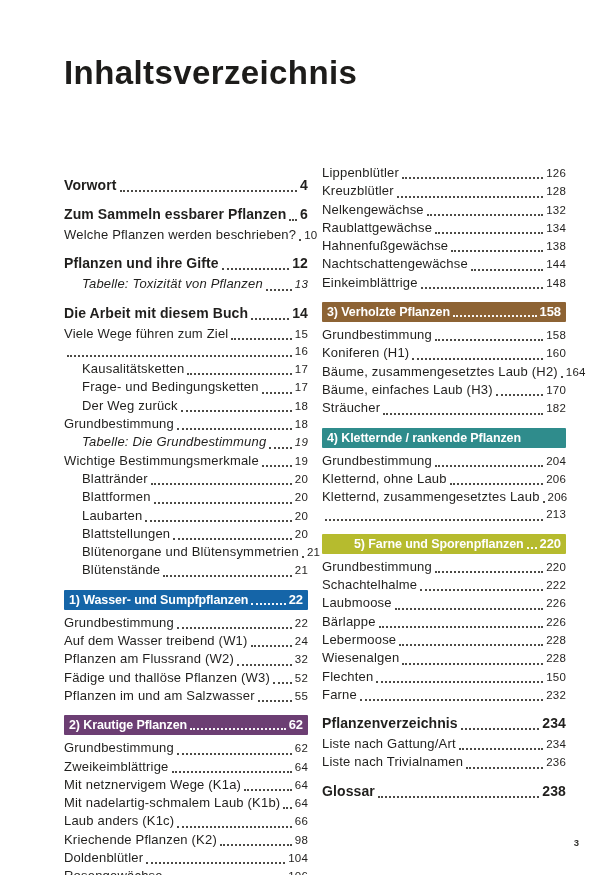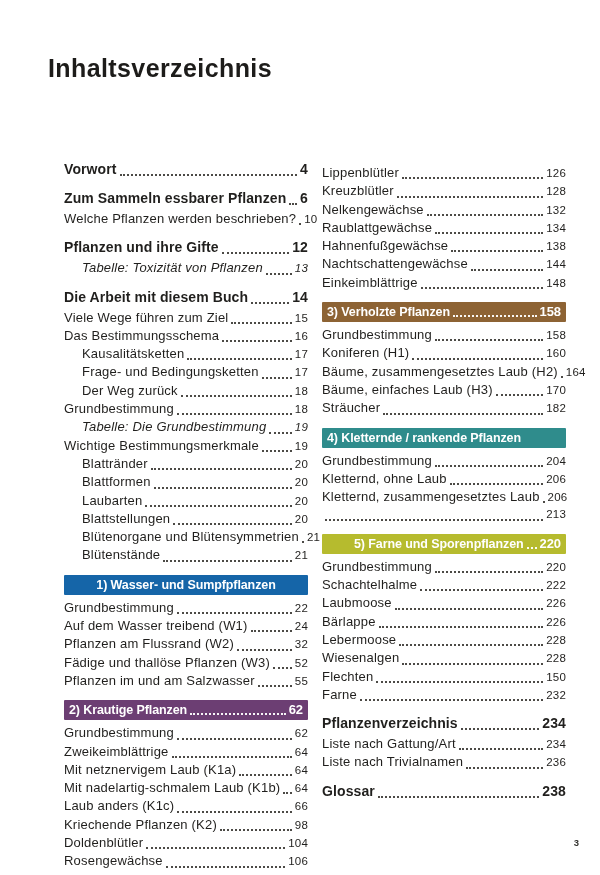--- a/index.html
+++ b/index.html
@@ -1,29 +1,29 @@
 <!DOCTYPE html>
 <html><head>
 <meta charset="utf-8">
 <style>
   html,body{margin:0;padding:0;background:#ffffff;}
   .page{
     position:relative;width:600px;height:875px;background:#ffffff;
     font-family:"Liberation Sans",sans-serif;color:#201f1d;overflow:hidden;
   }
   .title{
-    position:absolute;left:48px;top:54px;font-size:25px;font-weight:bold;
+    position:absolute;left:64px;top:54px;font-size:33px;font-weight:bold;
     letter-spacing:0.4px;color:#1d1c1a;
   }
   .columns{position:absolute;left:64px;top:160px;width:502px;display:flex;gap:14px;}
   .col{width:244px;}
   .col-right{padding-top:4px;}
   .row{display:flex;align-items:baseline;line-height:17.3px;font-size:13px;letter-spacing:0.2px;}
   .row.h1{line-height:19px;font-size:14px;font-weight:bold;margin-top:10px;margin-bottom:2px;letter-spacing:0.1px;}
-  .row.h1:first-child{margin-top:0;}
+  .row.h1:first-child{margin-top:16px;}
   .row.sub,.row.subitalic{padding-left:18px;text-align:center;}
   .row.subitalic{font-style:italic;}
   .row.band{
     margin:10px 0 4px;color:#ffffff;font-weight:bold;font-size:12.5px;
     line-height:20px;height:20px;padding:0 5px;letter-spacing:-0.1px;border-radius:1px;align-items:center;
   }
   .label{white-space:nowrap;}
   .dots{
     flex:1 1 auto;min-width:2px;margin:0 3px 3px 3px;
     border-bottom:2px dotted #4c4a46;align-self:flex-end;
@@ -70,21 +70,20 @@
           <span class="label">Die Arbeit mit diesem Buch</span>
           <span class="dots"></span>
           <span class="pg">14</span>
         </div>
         <div class="row entry">
           <span class="label">Viele Wege führen zum Ziel</span>
           <span class="dots"></span>
           <span class="pg">15</span>
         </div>
         <div class="row entry">
-          <span class="label">Das Bestimmungsschema</span>
           <span class="dots"></span>
           <span class="pg">16</span>
         </div>
         <div class="row sub">
           <span class="label">Kausalitätsketten</span>
           <span class="dots"></span>
           <span class="pg">17</span>
         </div>
         <div class="row sub">
           <span class="label">Frage- und Bedingungsketten</span>
@@ -134,21 +133,21 @@
         <div class="row sub">
           <span class="label">Blütenorgane und Blütensymmetrien</span>
           <span class="dots"></span>
           <span class="pg">21</span>
         </div>
         <div class="row sub">
           <span class="label">Blütenstände</span>
           <span class="dots"></span>
           <span class="pg">21</span>
         </div>
-        <div class="row band" style="background: rgb(21, 101, 168); flex-direction: column;">
+        <div class="row band" style="background: rgb(21, 101, 168);">
           <span class="label">1) Wasser- und Sumpfpflanzen</span>
           <span class="dots"></span>
           <span class="pg">22</span>
         </div>
         <div class="row entry">
           <span class="label">Grundbestimmung</span>
           <span class="dots"></span>
           <span class="pg">22</span>
         </div>
         <div class="row entry">
@@ -180,21 +179,21 @@
           <span class="label">Grundbestimmung</span>
           <span class="dots"></span>
           <span class="pg">62</span>
         </div>
         <div class="row entry">
           <span class="label">Zweikeimblättrige</span>
           <span class="dots"></span>
           <span class="pg">64</span>
         </div>
         <div class="row entry">
-          <span class="label">Mit netznervigem Laub (K1a)</span>
+          <span class="label">Mit netznervigem Wege (K1a)</span>
           <span class="dots"></span>
           <span class="pg">64</span>
         </div>
         <div class="row entry">
           <span class="label">Mit nadelartig-schmalem Laub (K1b)</span>
           <span class="dots"></span>
           <span class="pg">64</span>
         </div>
         <div class="row entry">
           <span class="label">Laub anders (K1c)</span>

